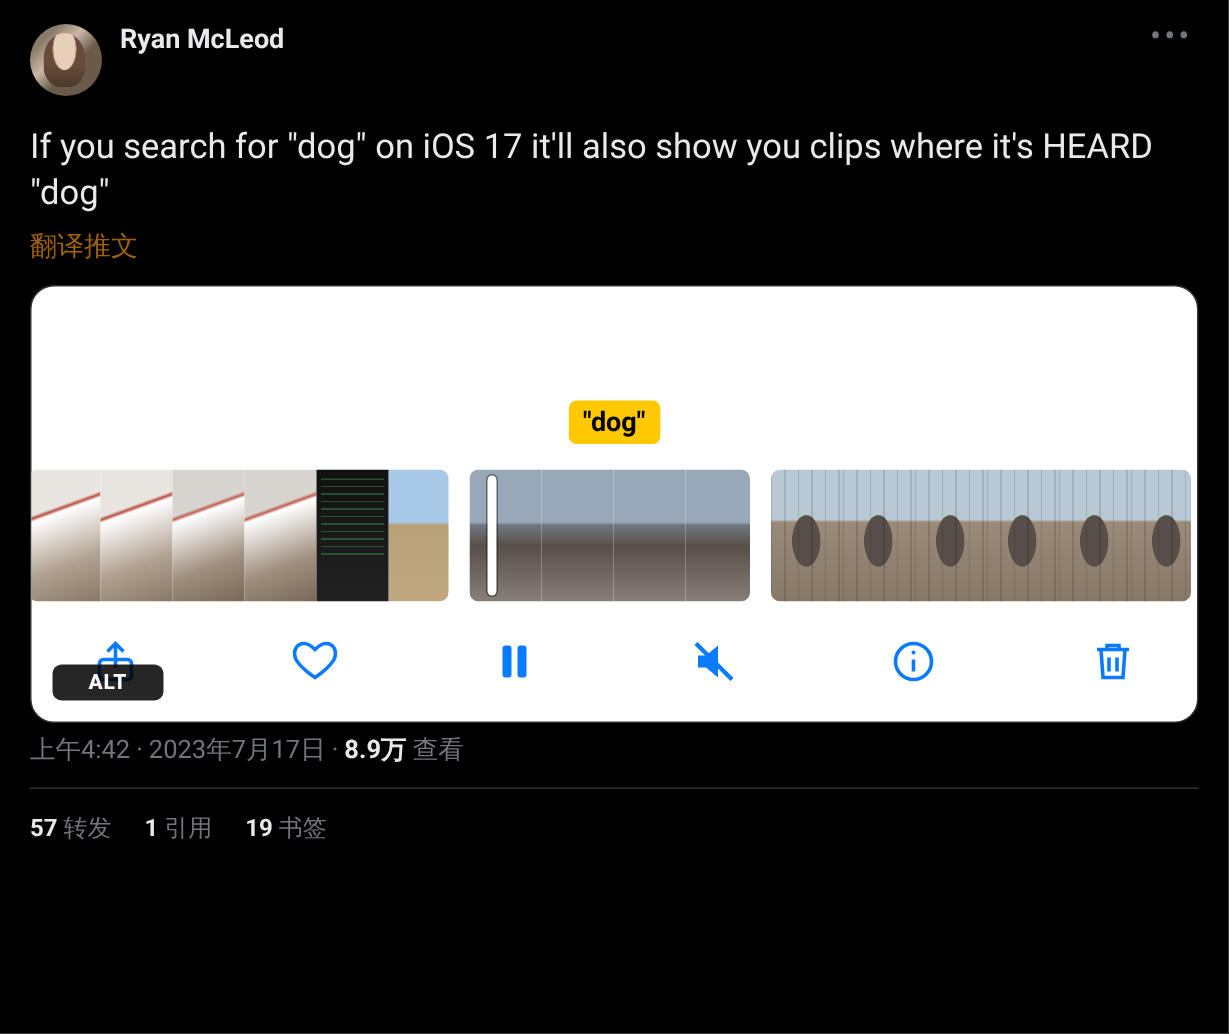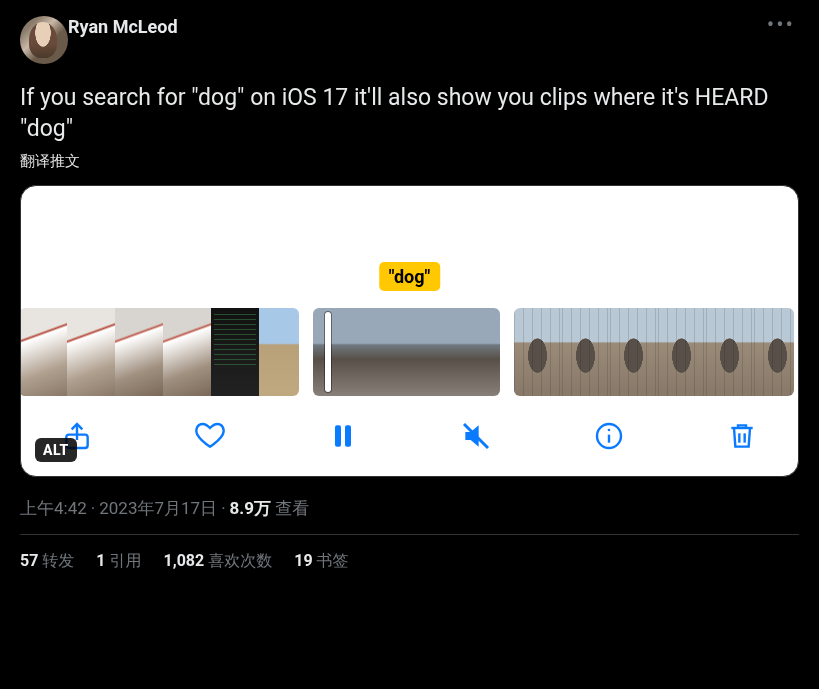--- a/index.html
+++ b/index.html
@@ -10,21 +10,21 @@
     width: 819px;
     height: 689px;
     overflow: hidden;
   }
   .tweet {
     padding: 16px 20px 0 20px;
   }
   .header {
     display: flex;
     align-items: flex-start;
-    gap: 0;
+    gap: 12px;
   }
   .avatar {
     width: 48px;
     height: 48px;
     border-radius: 50%;
     background: linear-gradient(135deg, #8a7a6a 20%, #c9b8a8 40%, #6a5a4a 60%);
     flex-shrink: 0;
     position: relative;
     overflow: hidden;
   }
@@ -60,22 +60,22 @@
   .tweet-text {
     margin-top: 18px;
     font-size: 23px;
     line-height: 1.35;
     color: #e7e9ea;
     font-weight: 400;
   }
   .translate-link {
     display: inline-block;
     margin-top: 8px;
-    color: #e5e5e5;
-    font-size: 15px;
+    color: #a16207;
+    font-size: 18px;
     cursor: pointer;
   }
   .media-card {
     margin-top: 14px;
     background: #fff;
     border-radius: 16px;
     border: 1px solid #2f3336;
     overflow: hidden;
     position: relative;
     padding-bottom: 14px;
@@ -150,26 +150,26 @@
   }
   .tb-btn svg { width: 32px; height: 32px; }
   .alt-badge {
     position: absolute;
     left: 14px;
     bottom: 14px;
     background: rgba(0,0,0,0.85);
     color: #fff;
     font-size: 14px;
     font-weight: 800;
-    padding: 4px 8px;
+    padding: 4px 24px;
     border-radius: 6px;
     letter-spacing: .5px;
   }
   .meta-line {
-    margin-top: 20px;
+    margin-top: 6px;
     color: #71767b;
     font-size: 17px;
   }
   .meta-line .sep { margin: 0 4px; }
   .meta-line .views-count { color: #e7e9ea; font-weight: 700; }
   .divider {
     border: none;
     border-top: 1px solid #2f3336;
     margin-top: 14px;
   }
@@ -278,16 +278,15 @@
 
   <div class="meta-line">
     <span>上午4:42</span><span class="sep">·</span><span>2023年7月17日</span><span class="sep">·</span><span class="views-count">8.9万</span> <span>查看</span>
   </div>
 
   <hr class="divider">
 
   <div class="stats">
     <span class="stat-item"><span class="num">57</span><span>转发</span></span>
     <span class="stat-item"><span class="num">1</span><span>引用</span></span>
-    <span class="stat-item"><span class="num">1,082</span><span>喜欢次数</span></span>
     <span class="stat-item"><span class="num">19</span><span>书签</span></span>
   </div>
 </div>
 
 </body></html>

